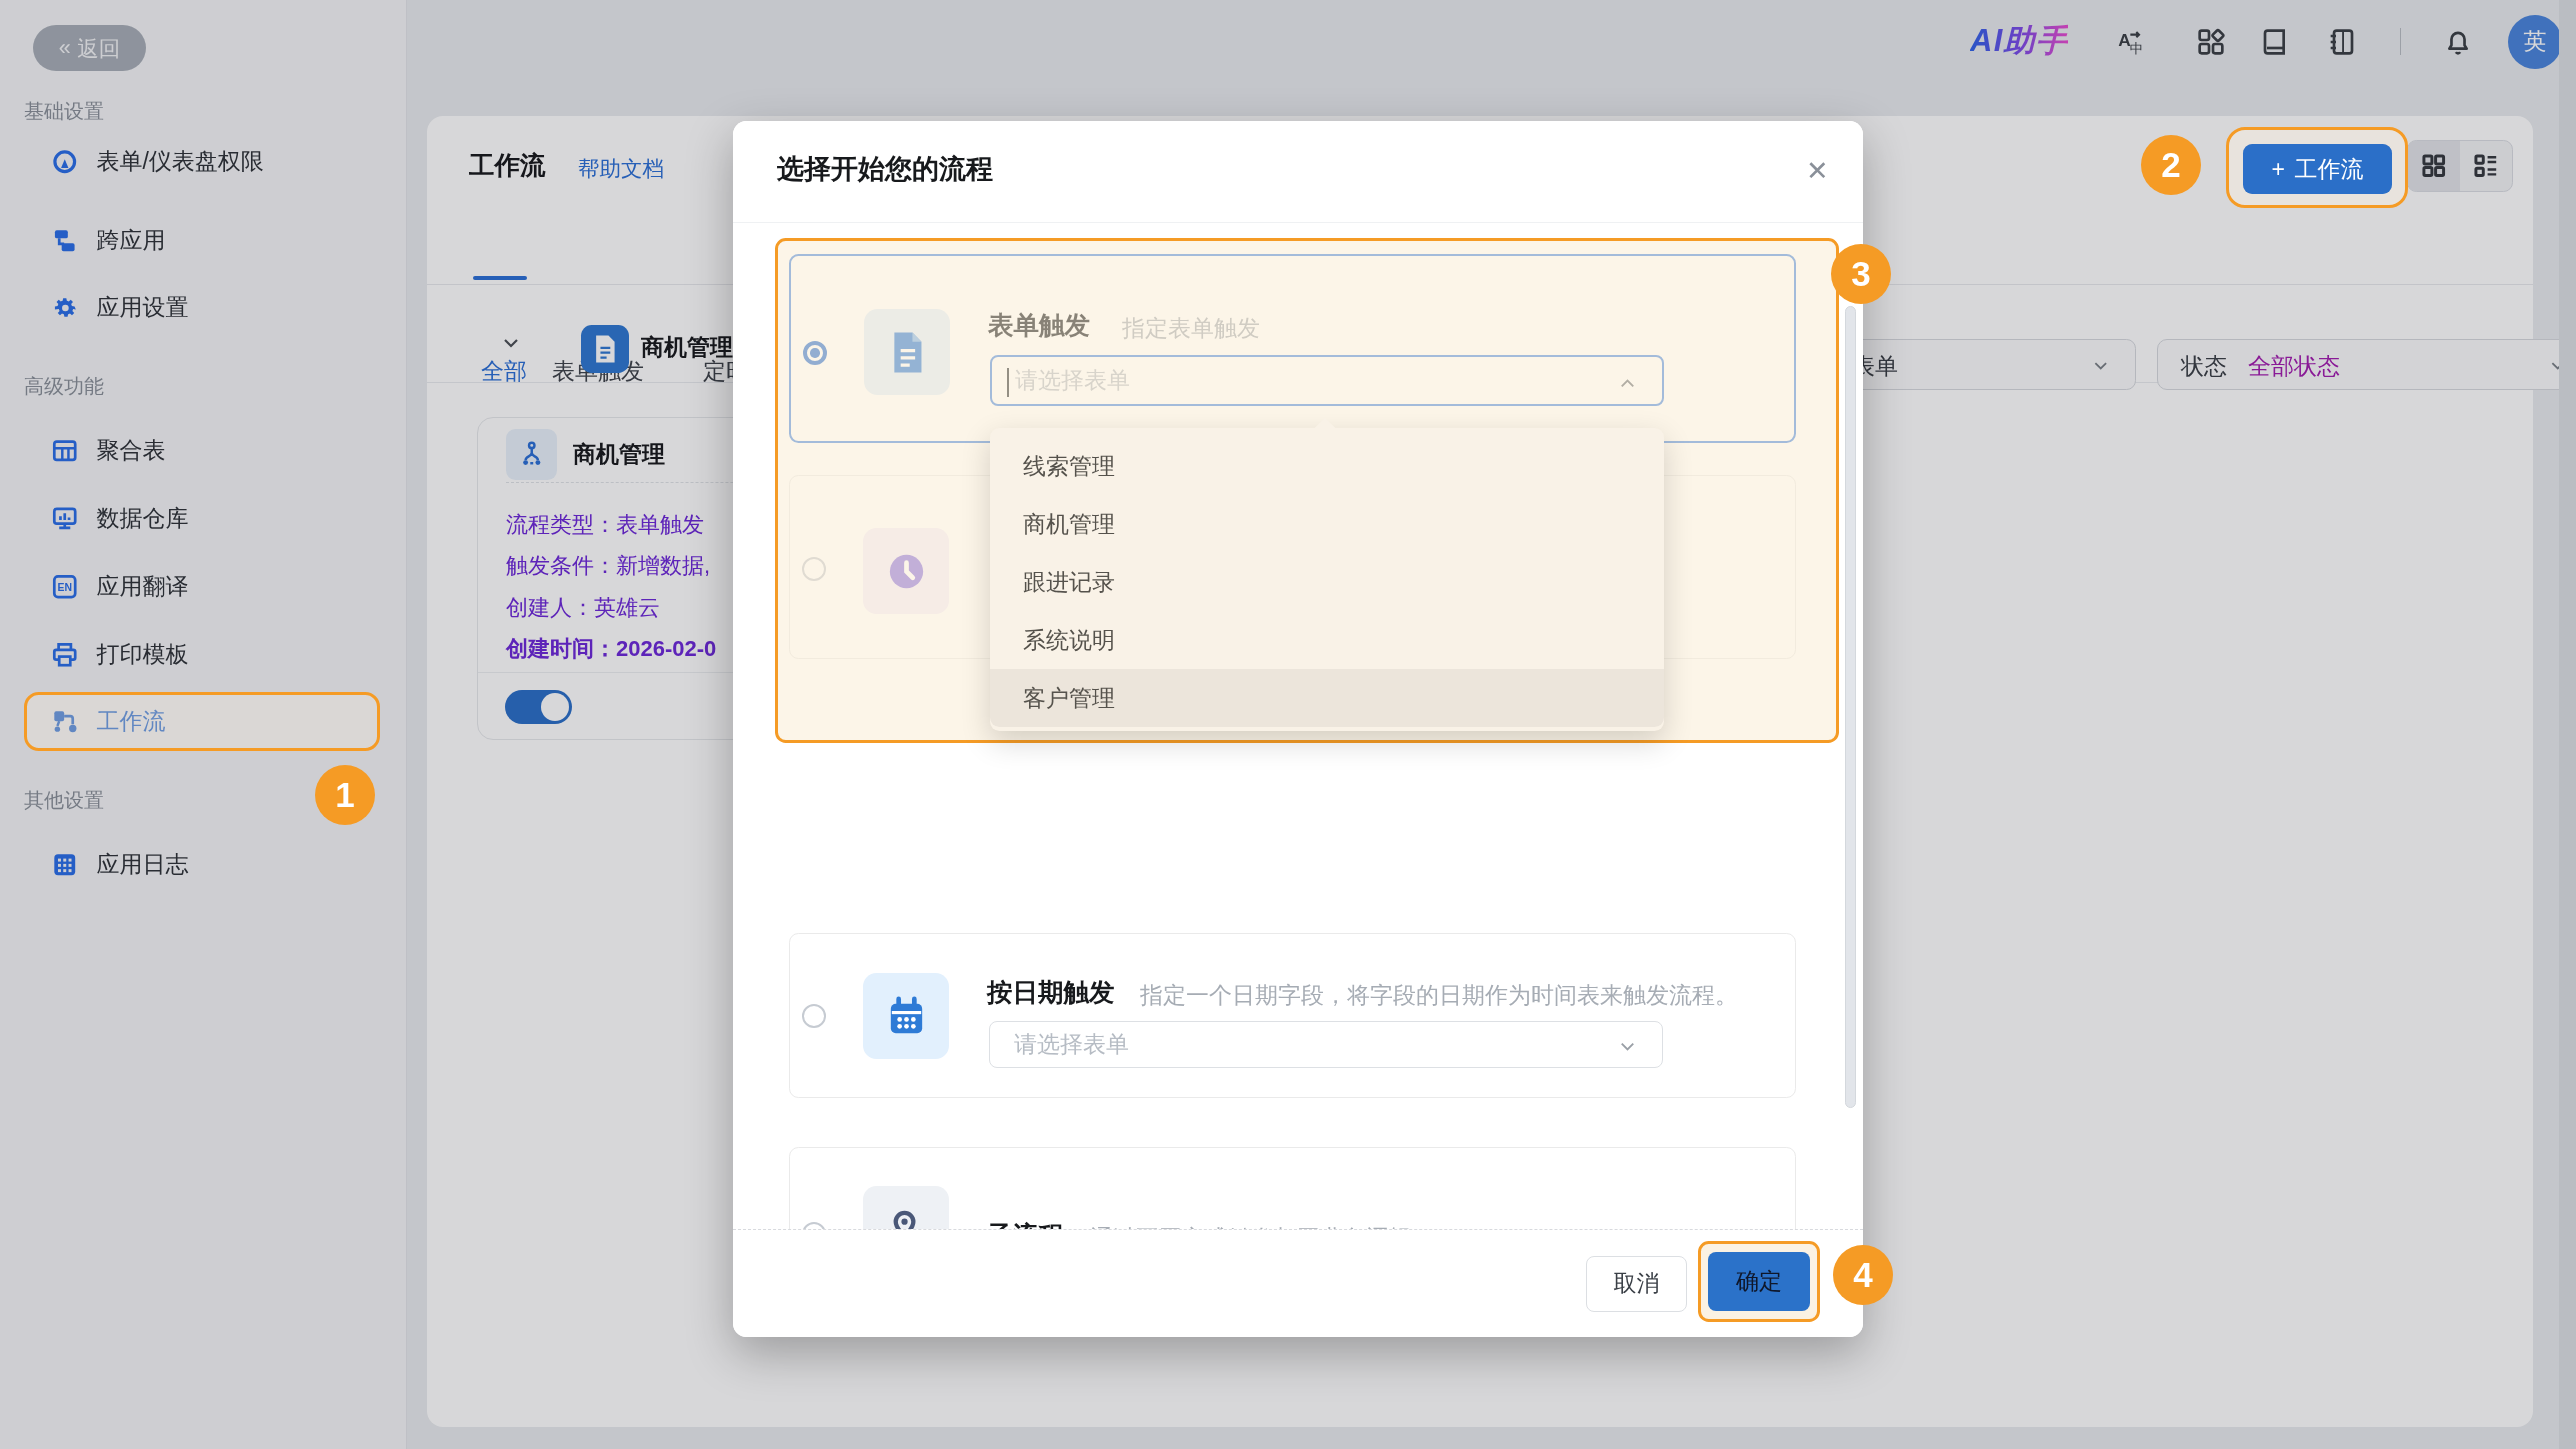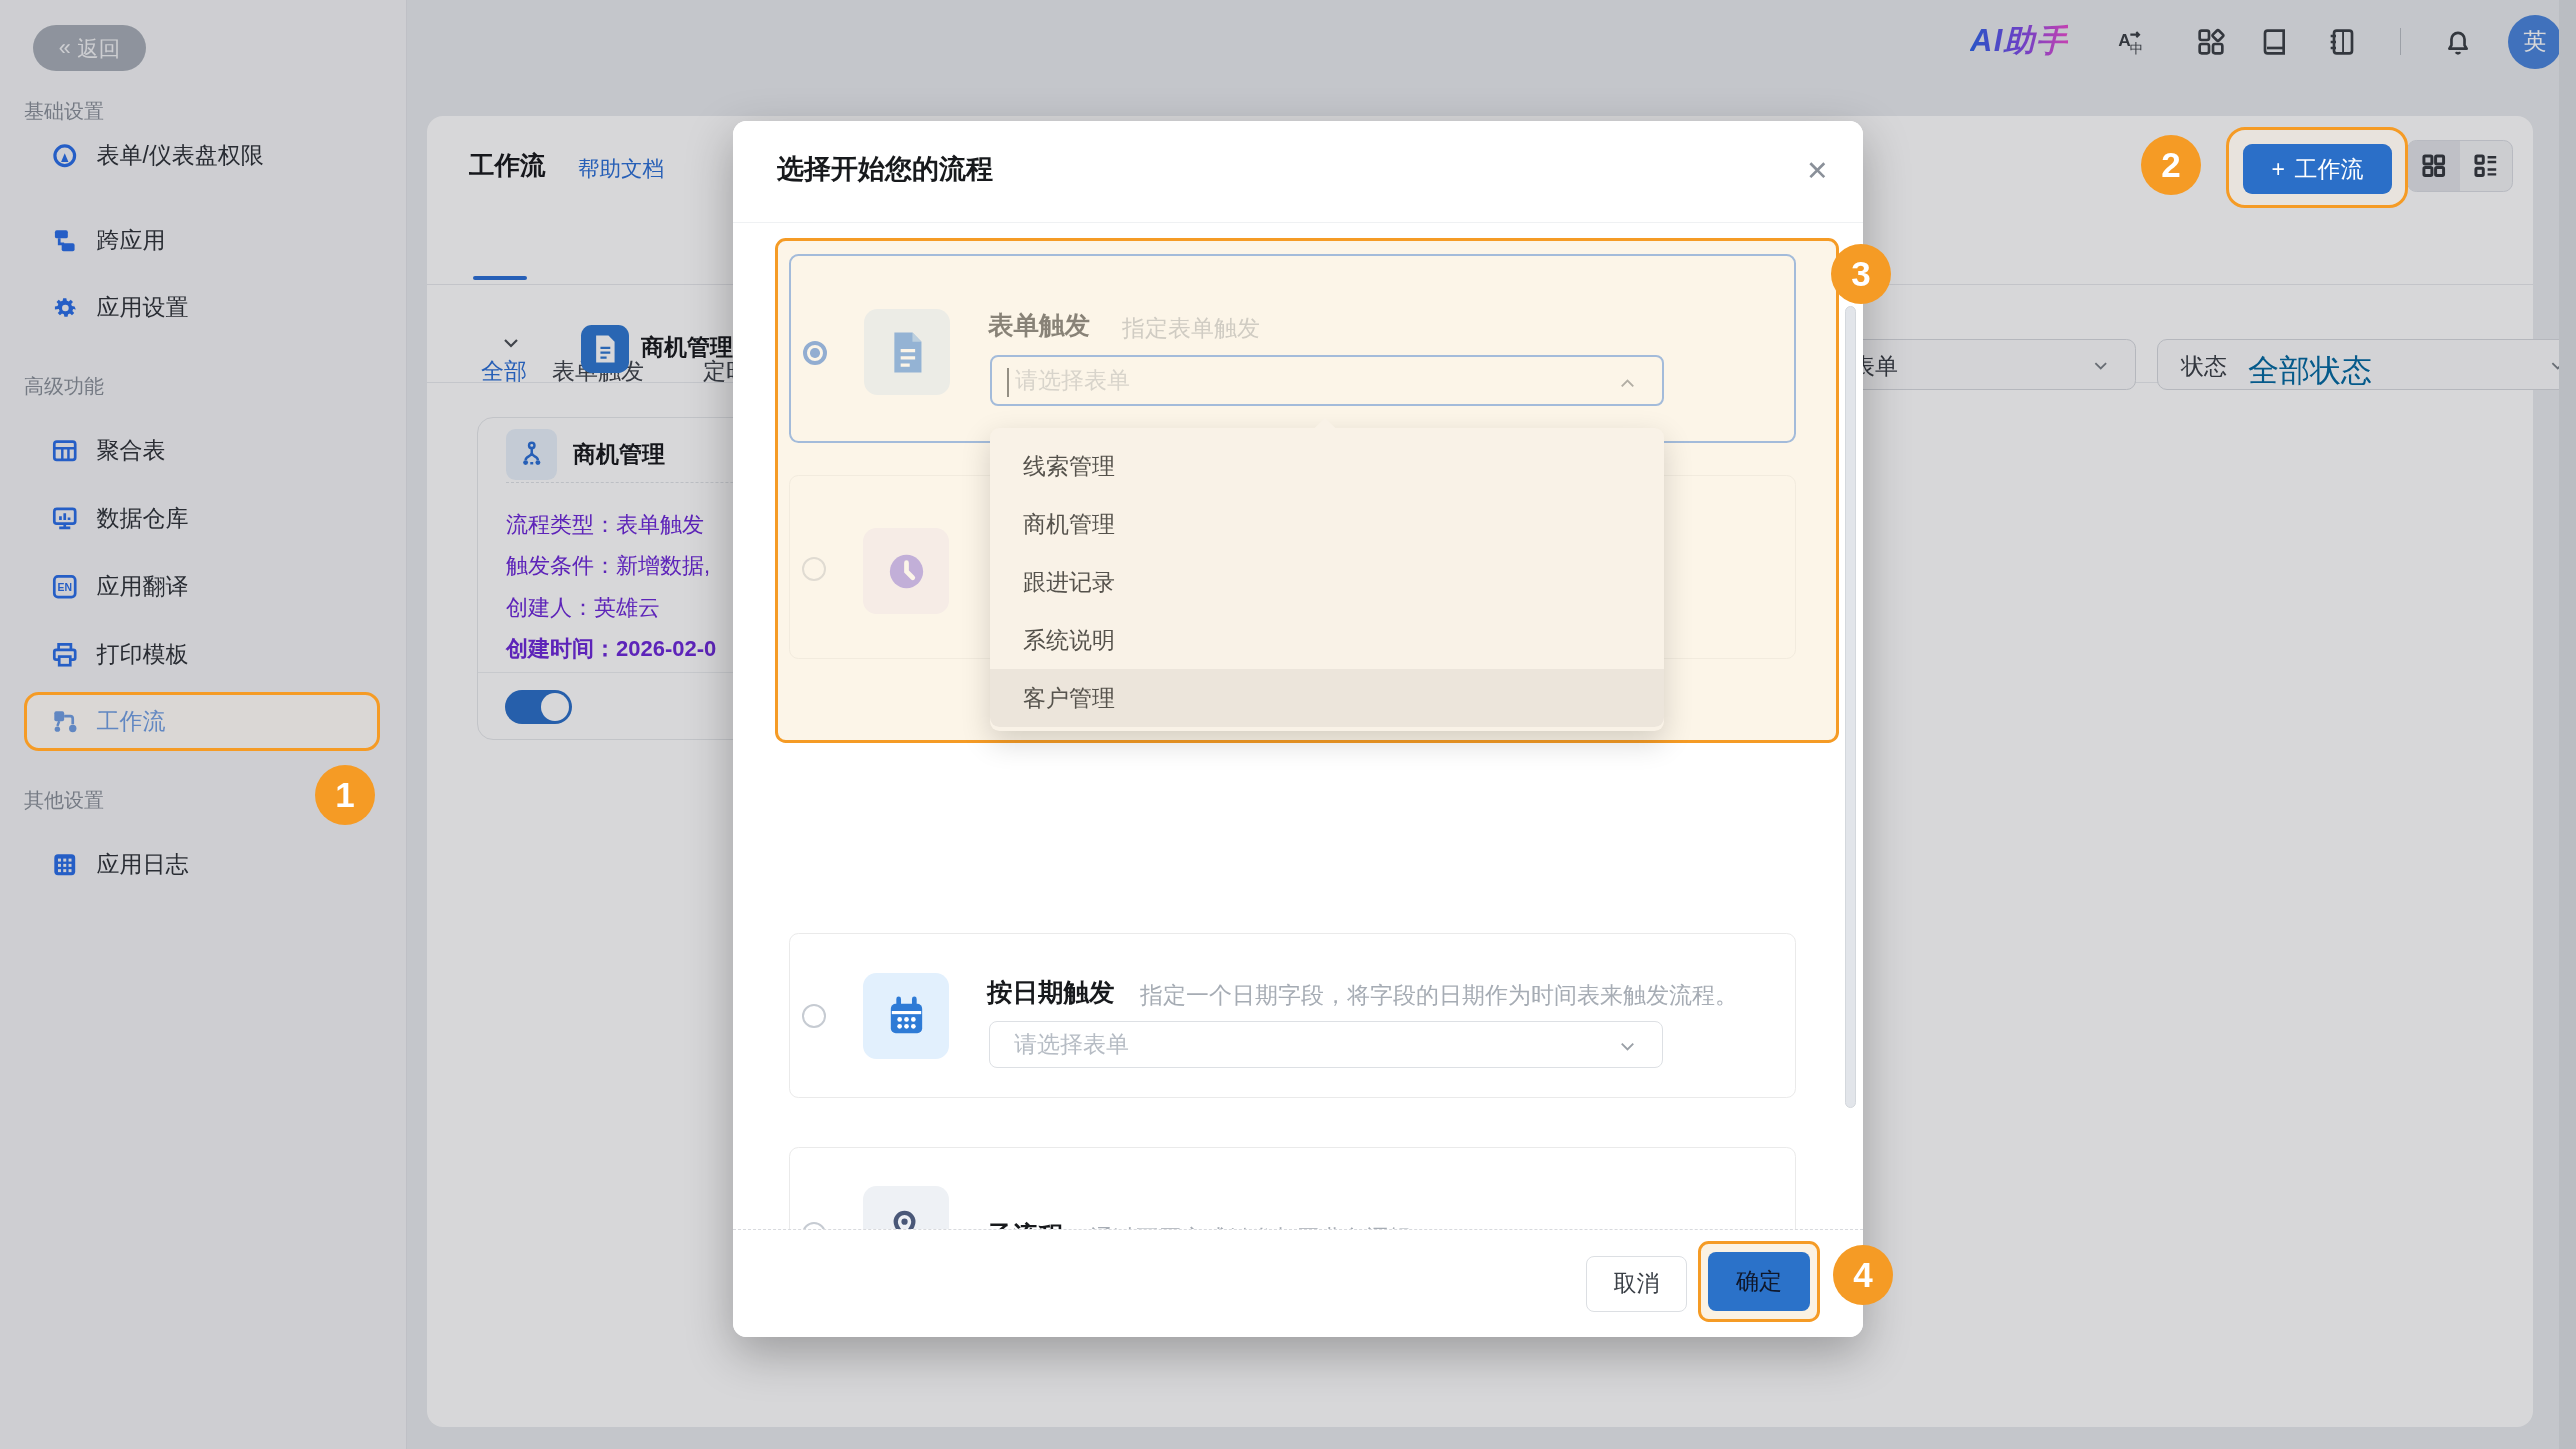--- a/index.html
+++ b/index.html
@@ -69,21 +69,21 @@
 <div id="screen">
 
   <div id="sidebar" class="abs">
     <div class="abs backpill">
       <span>«</span>
       <span>返回</span>
     </div>
 
     <span class="t sec-label" style="left:24px;top:99px;">基础设置</span>
 
-    <div class="side-item" style="top:126px;">
+    <div class="side-item" style="top:132px;">
       <svg class="sicon" viewBox="0 0 24 24">
           <circle cx="12" cy="12" r="8" fill="none" stroke="#2A6EE8" stroke-width="2.6"></circle>
           <path d="M12 10l-3 7h6z" fill="#2A6EE8"></path>
         </svg>
       <span class="lbl">表单/仪表盘权限</span>
     </div>
     <div class="side-item" style="top:211px;">
       <svg class="sicon" viewBox="0 0 24 24">
           <rect x="4" y="3.5" width="10.5" height="6.5" rx="1.5" fill="#2A6EE8"></rect>
           <rect x="9.5" y="14" width="10.5" height="6.5" rx="1.5" fill="#2A6EE8"></rect>
@@ -232,21 +232,21 @@
     </div>
 
     <div class="filterbox" style="left:1344px;width:365px;">
       <span class="t" style="left:34px;top:12px;font-size:23px;color:#3A3F46;">全部表单</span>
       <svg style="position:absolute;right:24px;top:14.8px;width:21.5px;height:21.5px;" viewBox="0 0 24 24">
           <path d="M6 9l6 6 6-6" fill="none" stroke="#7A8087" stroke-width="2"></path>
         </svg>
     </div>
     <div class="filterbox" style="left:1730px;width:436px;border-radius:10px;">
       <span class="t" style="left:23px;top:12px;font-size:23px;color:#3A3F46;">状态</span>
-      <span class="t" style="left:90px;top:12px;font-size:31px;color:#0369a1;">全部状态</span>
+      <span class="t" style="left:90px;top:12px;font-size:23px;color:#a21caf;">全部状态</span>
       <svg style="position:absolute;right:24px;top:14.8px;width:21.5px;height:21.5px;" viewBox="0 0 24 24">
           <path d="M6 9l6 6 6-6" fill="none" stroke="#7A8087" stroke-width="2"></path>
         </svg>
     </div>
 
     <svg class="abs" style="left:72px;top:215px;width:24px;height:24px;" viewBox="0 0 24 24">
         <path d="M6 9l6 6 6-6" fill="none" stroke="#4A4F55" stroke-width="2.2"></path>
       </svg>
     <div class="abs" style="left:154px;top:209px;width:48px;height:48px;border-radius:10.7px;background:#2E78D2;">
       <svg style="position:absolute;left:9.4px;top:8px;width:29.5px;height:32px;" viewBox="0 0 24 26">

